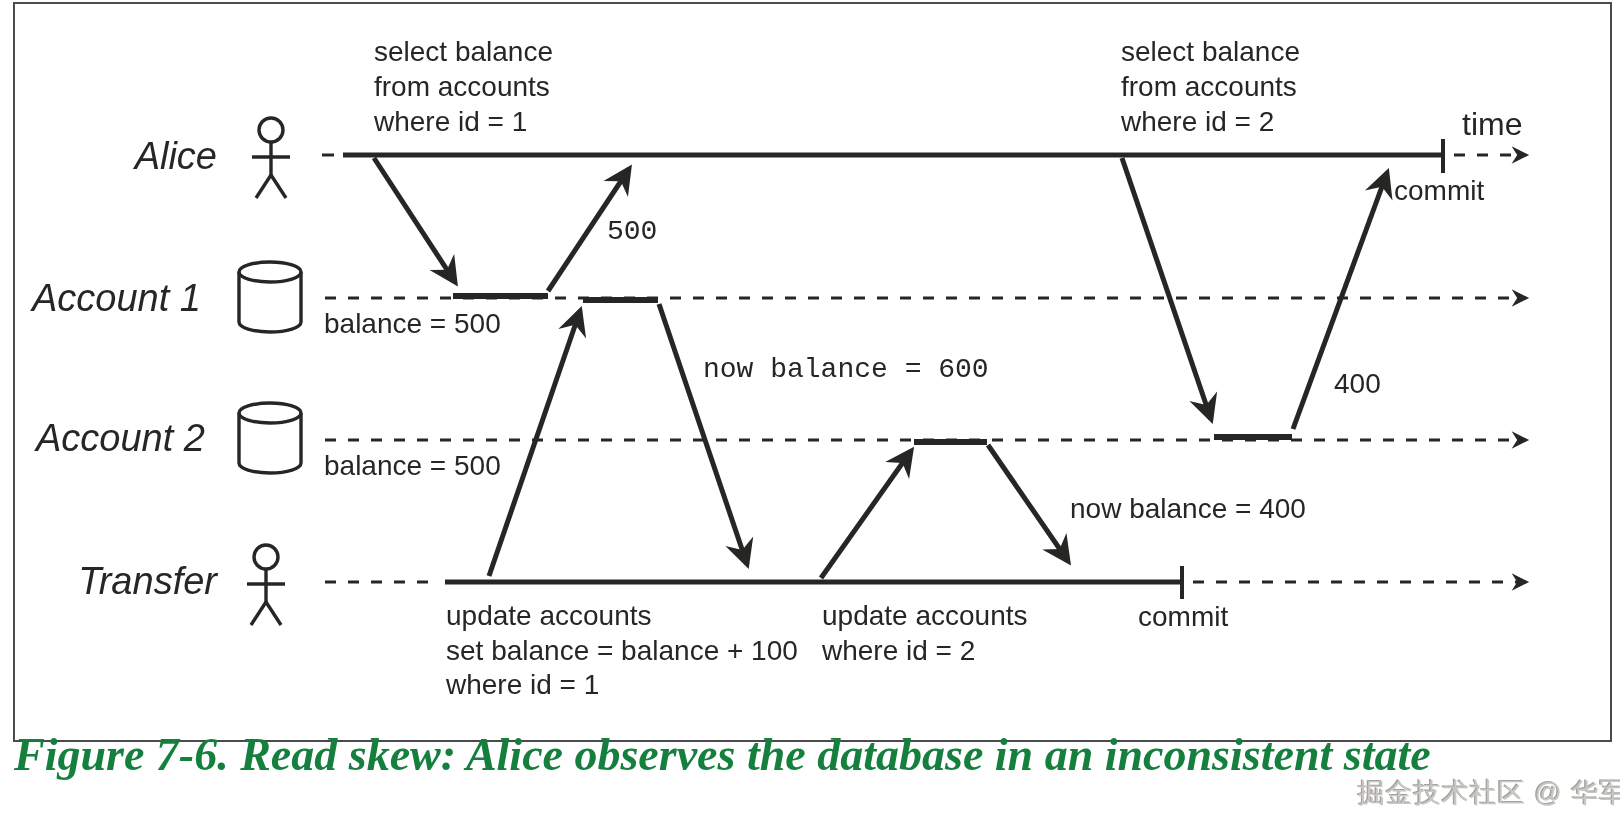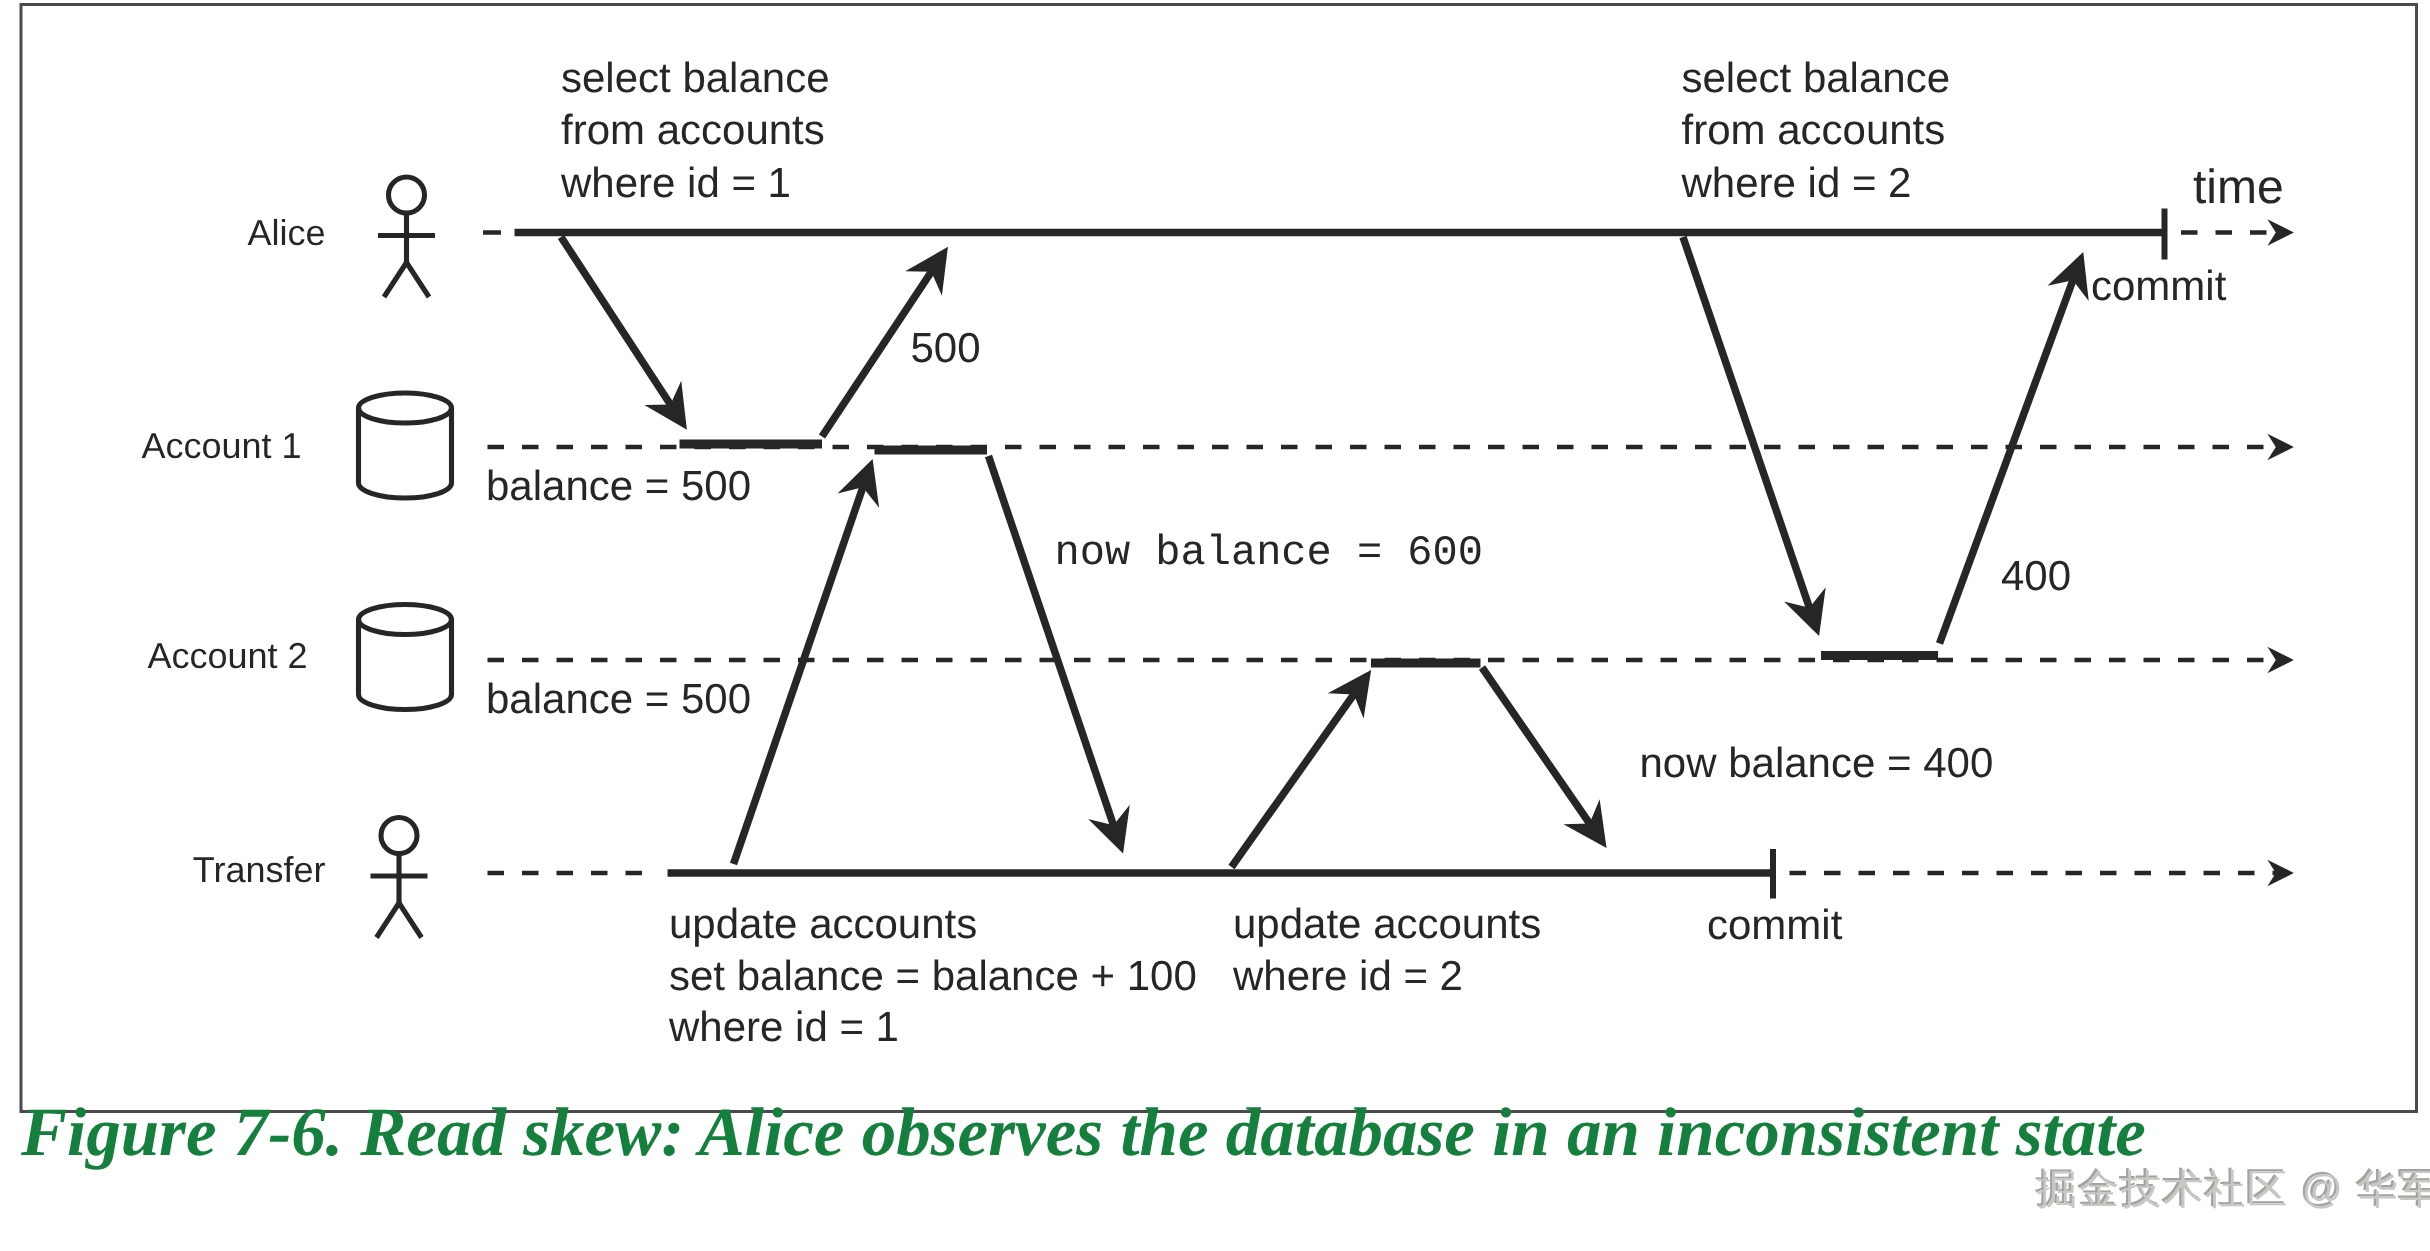--- a/index.html
+++ b/index.html
@@ -17,23 +17,23 @@
     left: 13px; top: 2px;
     width: 1595px; height: 736px;
     border: 2px solid #4b4b4b;
     background: #ffffff;
   }
   .art { position: absolute; left: 0; top: 0; width: 1620px; height: 834px; }
 
   .txt { position: absolute; font-size: 28px; line-height: 35px; white-space: nowrap; color: #262624; }
   .lane-label {
     position: absolute;
-    font-size: 24px; line-height: 40px;
+    font-size: 38px; line-height: 40px;
     width: 177px; text-align: right;
-    color: #262624; white-space: nowrap;
+    color: #262624; white-space: nowrap; font-style: italic;
   }
   .time-label { position: absolute; font-size: 32px; line-height: 36px; white-space: nowrap; }
 
   .caption {
     position: absolute;
     left: 14px; top: 728px;
     font-family: "Liberation Serif", serif;
     font-style: italic;
     font-weight: 600;
     font-size: 46px;
@@ -149,28 +149,28 @@
     <div>from accounts</div>
     <div>where id = 1</div>
   </div>
 
   <div class="txt" style="left:1121px; top:34px;">
     <div>select balance</div>
     <div>from accounts</div>
     <div>where id = 2</div>
   </div>
 
-  <div class="txt" style="left:607px;  top:214px;">500</div>
+  <div class="txt" style="left:607px;  top:214px;font-family:Liberation Mono, monospace;">500</div>
   <div class="txt" style="left:1334px; top:366px;">400</div>
 
   <div class="txt" style="left:324px; top:306px;">balance = 500</div>
   <div class="txt" style="left:324px; top:448px;">balance = 500</div>
 
   <div class="txt" style="left:703px;  top:352px;font-family:Liberation Mono, monospace;">now balance = 600</div>
-  <div class="txt" style="left:1070px; top:491px;margin-left:23px;">now balance = 400</div>
+  <div class="txt" style="left:1070px; top:491px;">now balance = 400</div>
 
   <div class="txt" style="left:446px; top:599px; line-height:34.5px;">
     <div>update accounts</div>
     <div>set balance = balance + 100</div>
     <div>where id = 1</div>
   </div>
 
   <div class="txt" style="left:822px; top:599px; line-height:34.5px;">
     <div>update accounts</div>
     <div>where id = 2</div>

